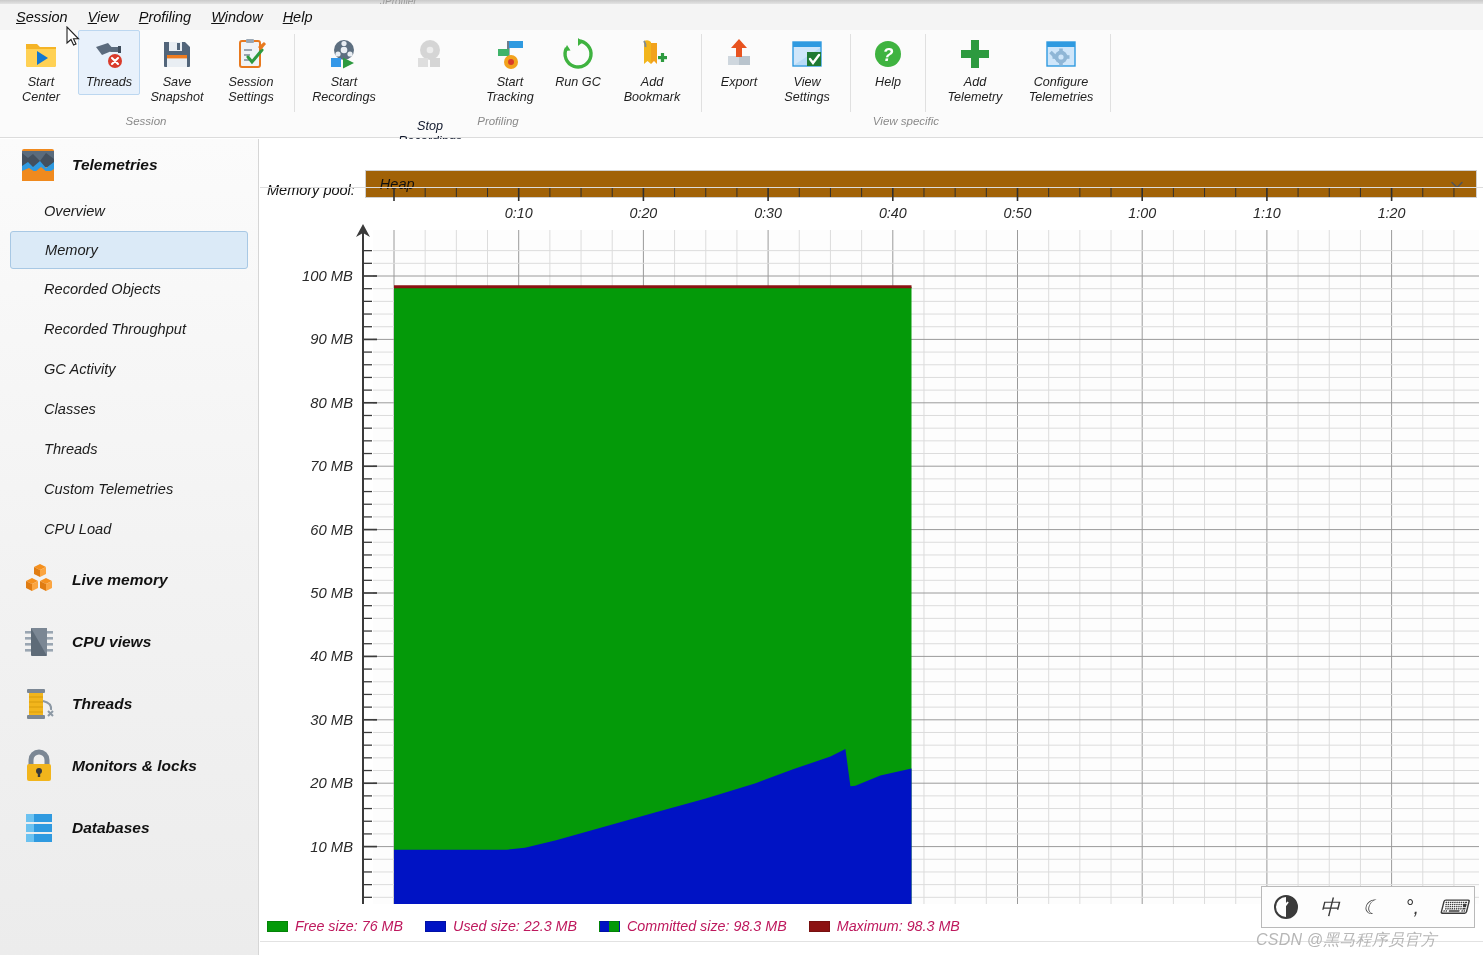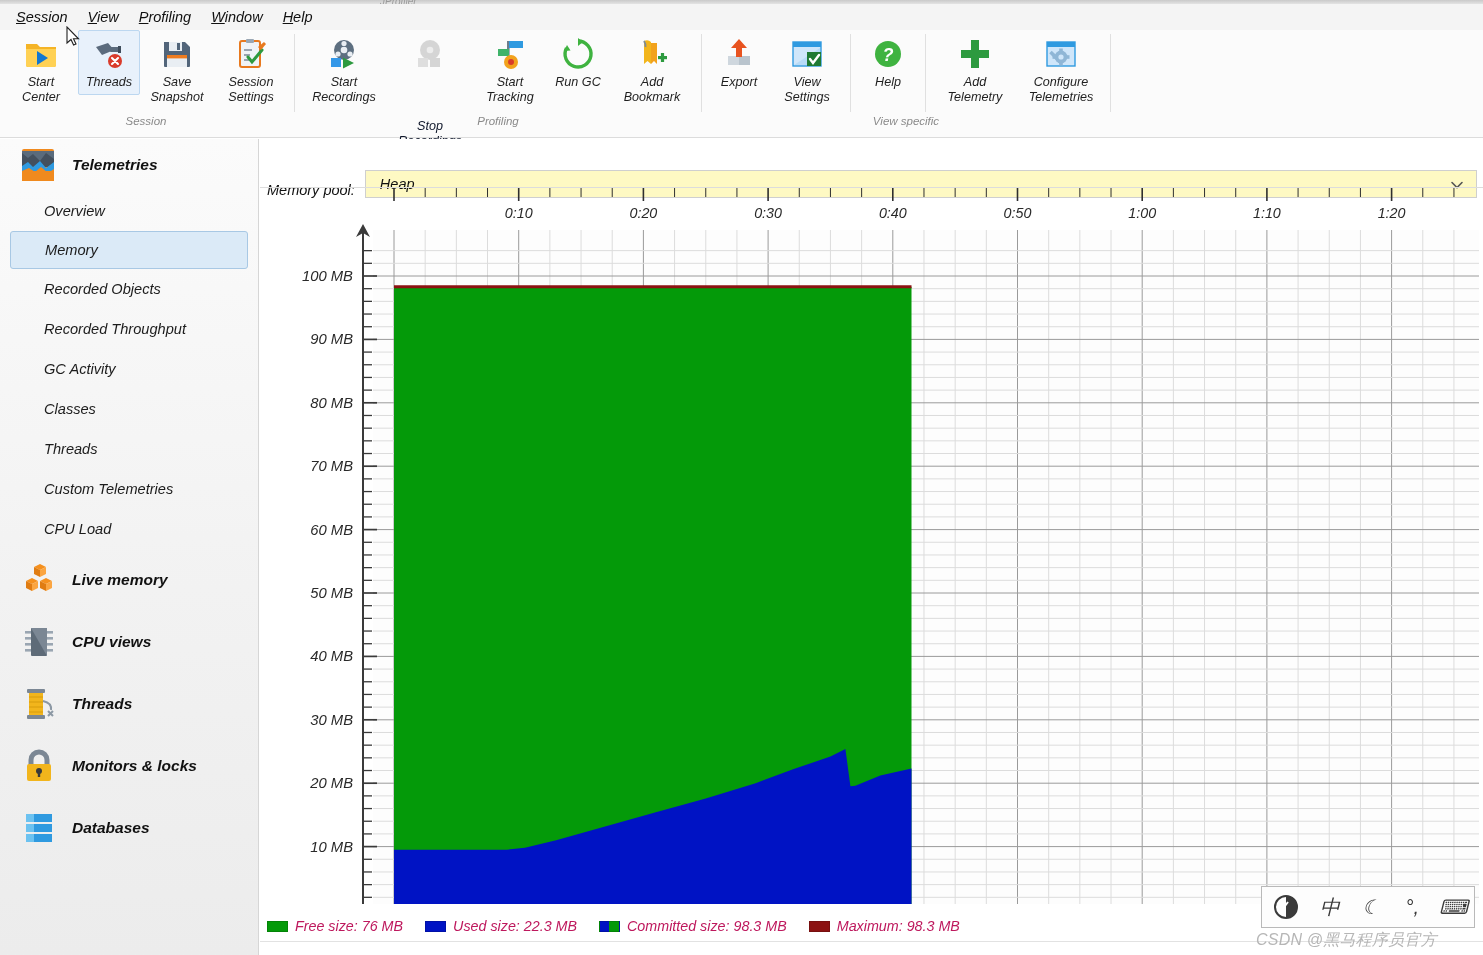--- a/index.html
+++ b/index.html
@@ -120,21 +120,21 @@
   }
 
   .pool-bar {
     position: absolute; left: 0; top: 27px; width: 1223px; height: 32px;
     display: flex; align-items: flex-end;
   }
   .pool-label { font-size: 14.5px; color: #111; margin-left: 7px; margin-right: 10px; }
   .pool-combo {
     position: relative;
     flex: 1; height: 28px; margin-right: 6px;
-    background: #fef9c3;
+    background: #a16207;
     border: 1px solid #cfcfcf;
     display: flex; align-items: center;
     cursor: default;
   }
   .pool-combo .val { font-size: 14.5px; color: #111; padding-left: 14px; }
   .pool-combo .chev { position: absolute; right: 12px; top: 7px; }
 
   .chart-divider {
     position: absolute; left: 0; top: 48px; width: 1223px; height: 1px;
     background: #dcdcdc;

